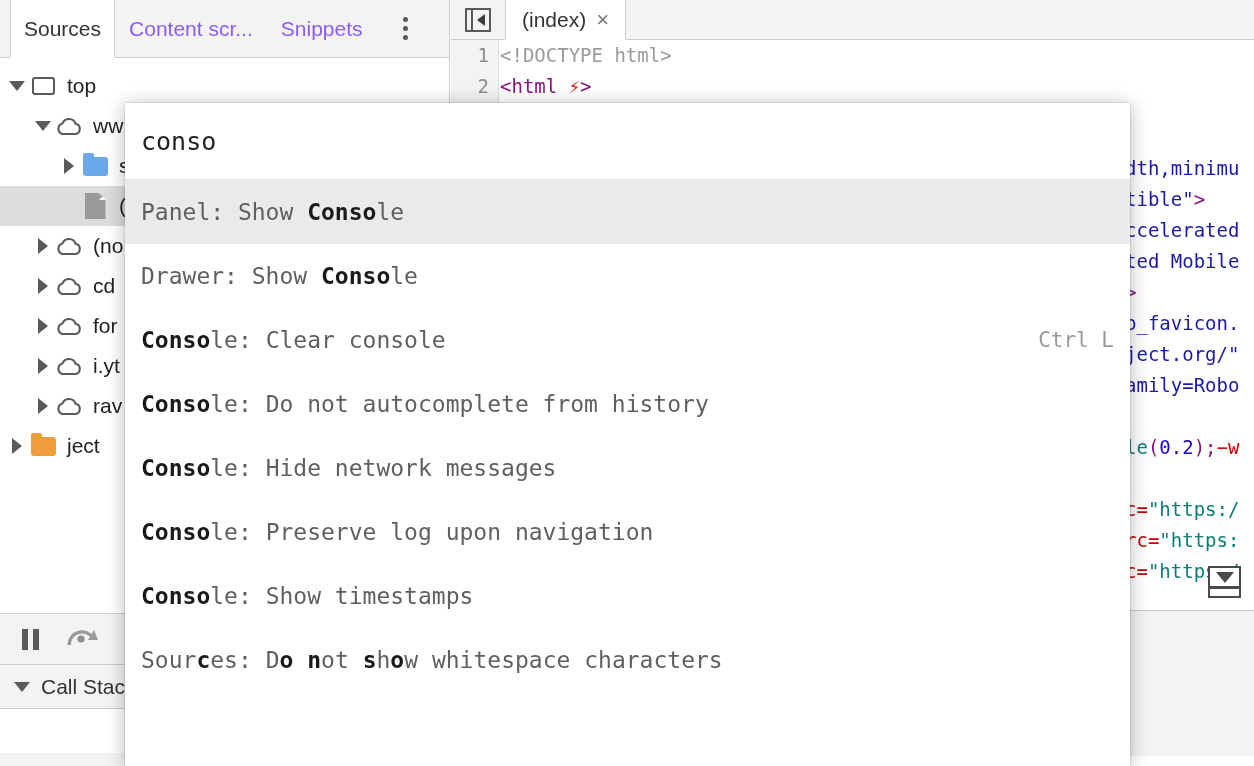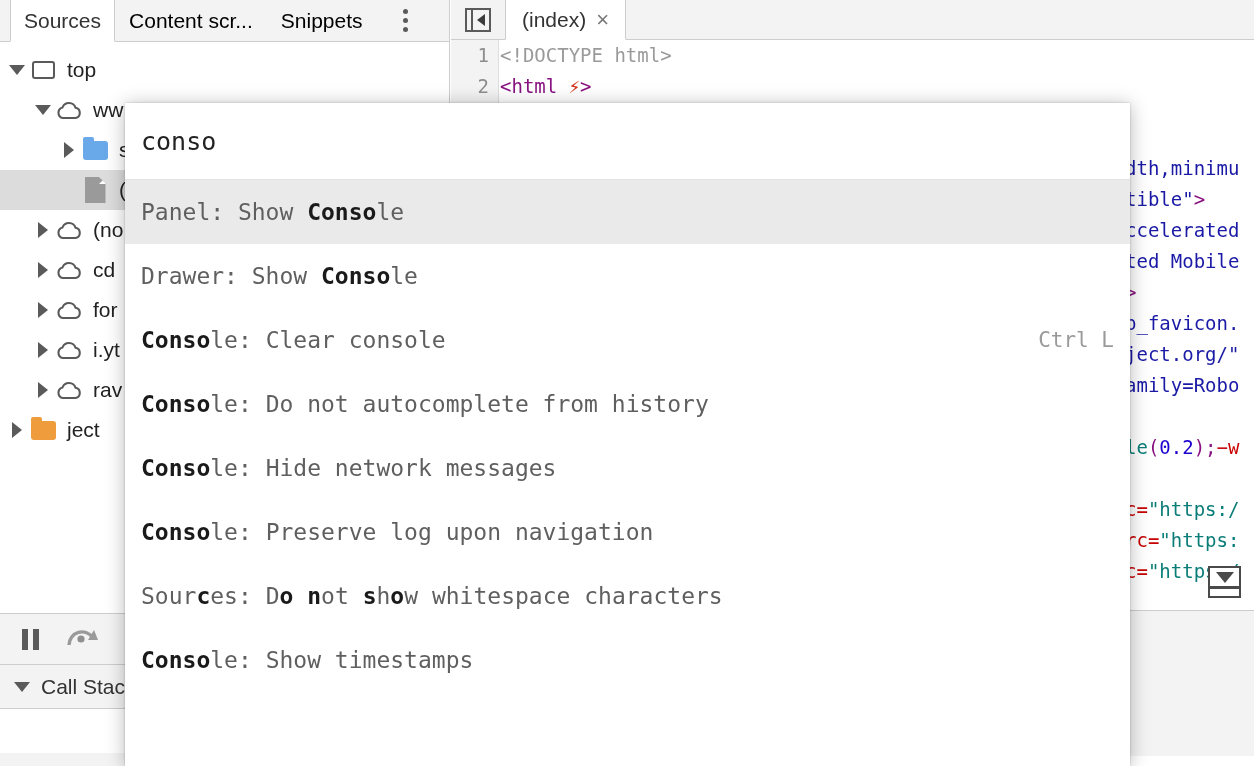--- a/index.html
+++ b/index.html
@@ -13,31 +13,31 @@
   #app { position: relative; width: 1254px; height: 766px; }
 
   
   .left-panel {
     position: absolute; left: 0; top: 0;
     width: 450px; height: 766px;
     background: #ffffff;
     border-right: 1px solid #cdcdcd;
   }
   .nav-tabbar {
-    height: 42px;
+    height: 58px;
     background: #f3f3f3;
     border-bottom: 1px solid #cdcdcd;
     display: flex; align-items: stretch;
     padding-left: 10px;
   }
   .nav-tab {
     display: flex; align-items: center;
     padding: 0 13px;
     font-size: 21px;
-    color: #000000;
+    color: #8b5cf6;
     white-space: nowrap;
     border-left: 1px solid transparent;
     border-right: 1px solid transparent;
   }
   .nav-tab.selected {
     background: #ffffff;
     color: #333333;
     border-left: 1px solid #cdcdcd;
     border-right: 1px solid #cdcdcd;
     border-bottom: 1px solid #ffffff;
@@ -425,21 +425,21 @@
         <div class="pal-item">
           <span class="pal-title"><b>Conso</b><span>le: Do not autocomplete from history</span></span>
         </div>
         <div class="pal-item">
           <span class="pal-title"><b>Conso</b><span>le: Hide network messages</span></span>
         </div>
         <div class="pal-item">
           <span class="pal-title"><b>Conso</b><span>le: Preserve log upon navigation</span></span>
         </div>
         <div class="pal-item">
+          <span class="pal-title"><b>Conso</b><span>le: Show timestamps</span></span>
+        </div>
+        <div class="pal-item">
           <span class="pal-title"><span>Sour</span><b>c</b><span>es: D</span><b>o</b><span> </span><b>n</b><span>ot </span><b>s</b><span>h</span><b>o</b><span>w whitespace characters</span></span>
         </div>
-        <div class="pal-item">
-          <span class="pal-title"><b>Conso</b><span>le: Show timestamps</span></span>
-        </div>
       </div>
   </div>
 
 </div>
 
 </body></html>

